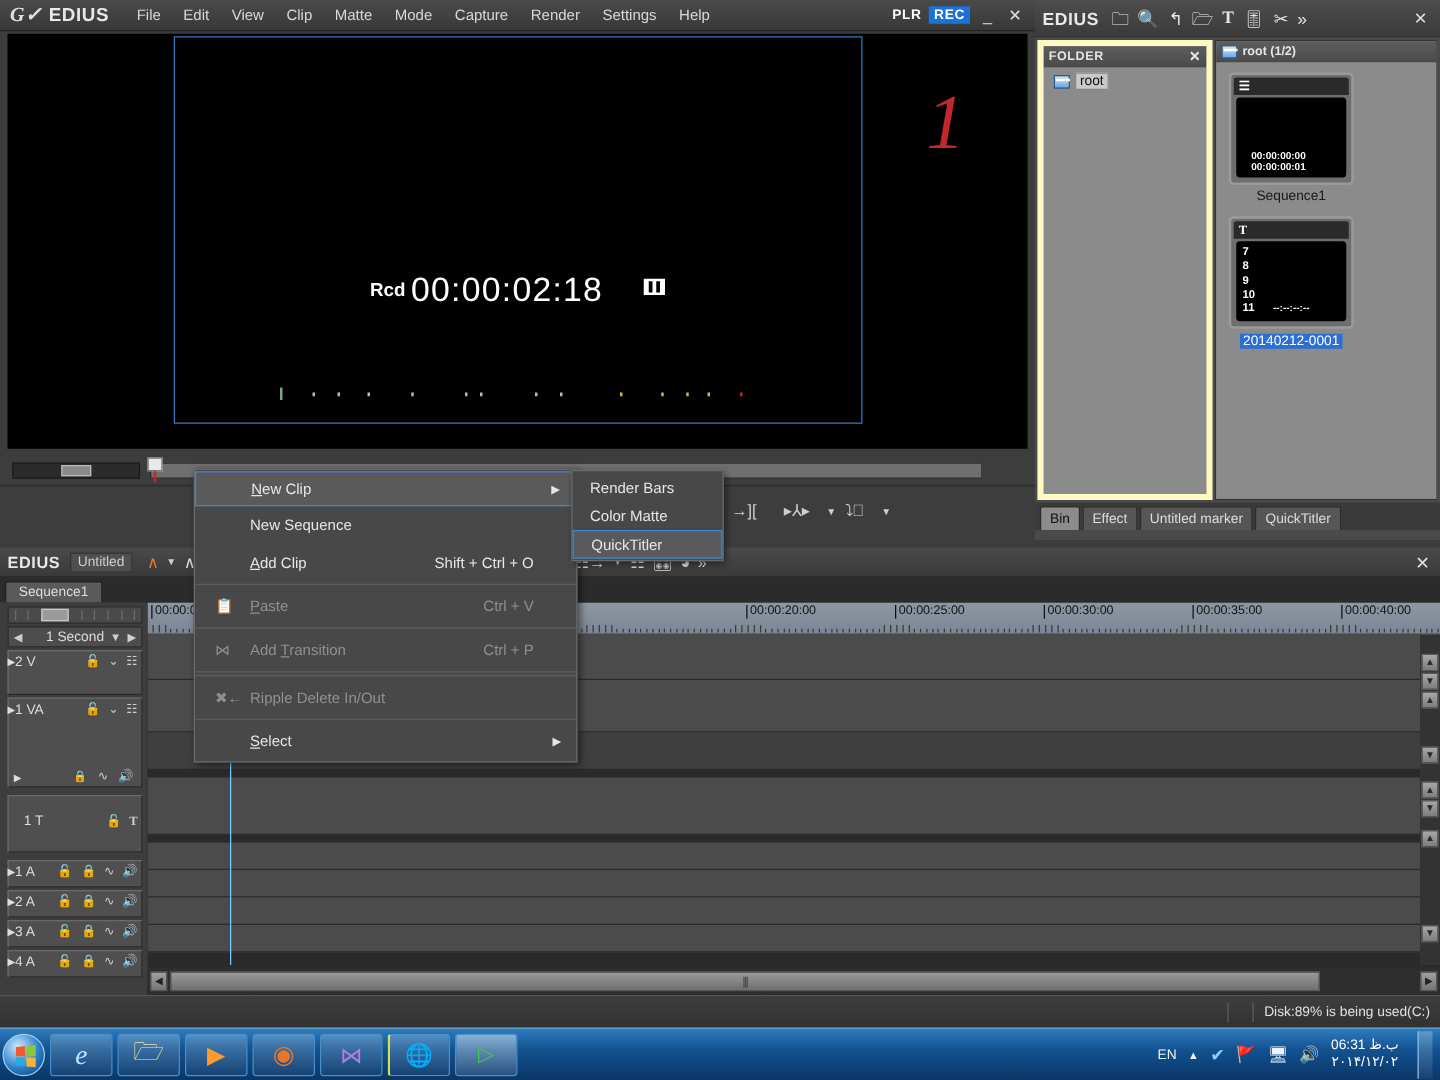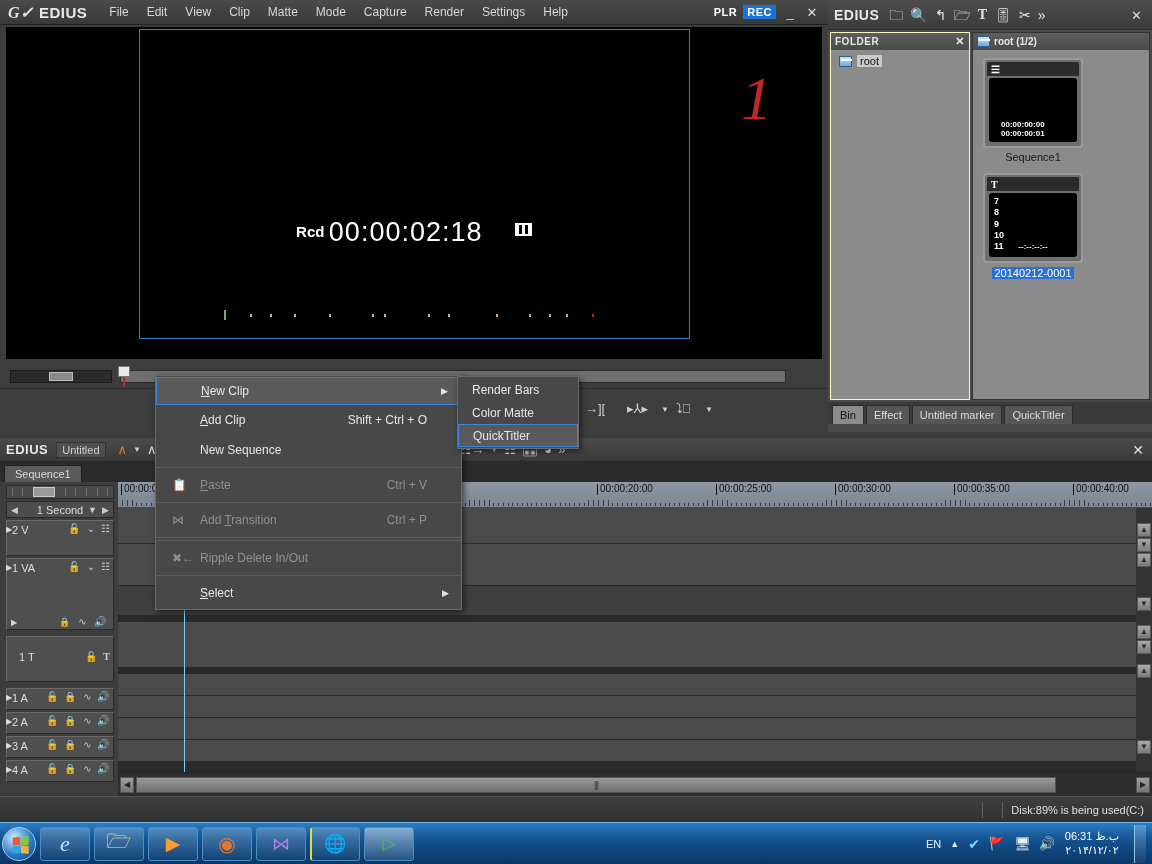--- a/index.html
+++ b/index.html
@@ -70,21 +70,21 @@
   
   #bin-window { left:828px; top:0; width:324px; height:432px; background:#4a4a4a; }
   #bin-title { position:absolute; left:0; top:0; width:324px; height:30px;
       background:linear-gradient(#4d4d4d,#3b3b3b); display:flex; align-items:center;
       border-bottom:1px solid #2a2a2a; }
   #bin-title .ed-logo { font-size:14px; margin-left:6px; }
   .bin-tools { display:flex; align-items:center; gap:7px; margin-left:10px; }
   .bin-tools .ic { color:#e6e6e6; font-size:14px; cursor:default; line-height:1; }
   #bin-body { position:absolute; left:0; top:30px; width:324px; height:372px; display:flex;
       background:#4a4a4a; padding:2px; gap:2px; }
-  #folder-pane { width:140px; background:#787878; border:1px solid #fef9c3;
+  #folder-pane { width:140px; background:#787878; border:5px solid #fef9c3;
       display:flex; flex-direction:column; }
   #folder-head { height:17px; background:linear-gradient(#5e5e5e,#4a4a4a); color:#e6e6e6;
       font-size:10px; font-weight:bold; display:flex; align-items:center; padding:0 4px;
       letter-spacing:.5px; }
   #folder-head .x { margin-left:auto; color:#e6e6e6; font-size:11px; font-weight:bold; }
   #folder-tree { flex:1; background:#8b8b8b; padding:4px 0 0 8px; }
   .tree-row { display:flex; align-items:center; gap:4px; font-size:11px; color:#111; }
   .folder-ic { width:13px; height:11px; background:linear-gradient(#cfe4f7,#6aa9e0);
       border:1px solid #2c5f91; position:relative; }
   .folder-ic:before { content:""; position:absolute; left:1px; top:2px; width:11px;
@@ -869,25 +869,25 @@
     <span class="showdesk"></span>
   </div>
 </div>
 
 <div id="ctxmenu">
   <div class="cmi hl">
     <span><span class="under">N</span><span>ew Clip</span></span>
     <span class="arw">▶</span>
   </div>
   <div class="cmi">
+    <span>New Sequence</span>
+  </div>
+  <div class="cmi">
     <span><span class="under">A</span>dd Clip</span>
     <span class="sc">Shift + Ctrl + O</span>
-  </div>
-  <div class="cmi">
-    <span>New Sequence</span>
   </div>
   <div class="cmsep"></div>
   <div class="cmi disabled">
     <span class="gic">📋</span>
     <span><span class="under">P</span>aste</span>
     <span class="sc">Ctrl + V</span>
   </div>
   <div class="cmsep"></div>
   <div class="cmi disabled">
     <span class="gic">⋈</span>

